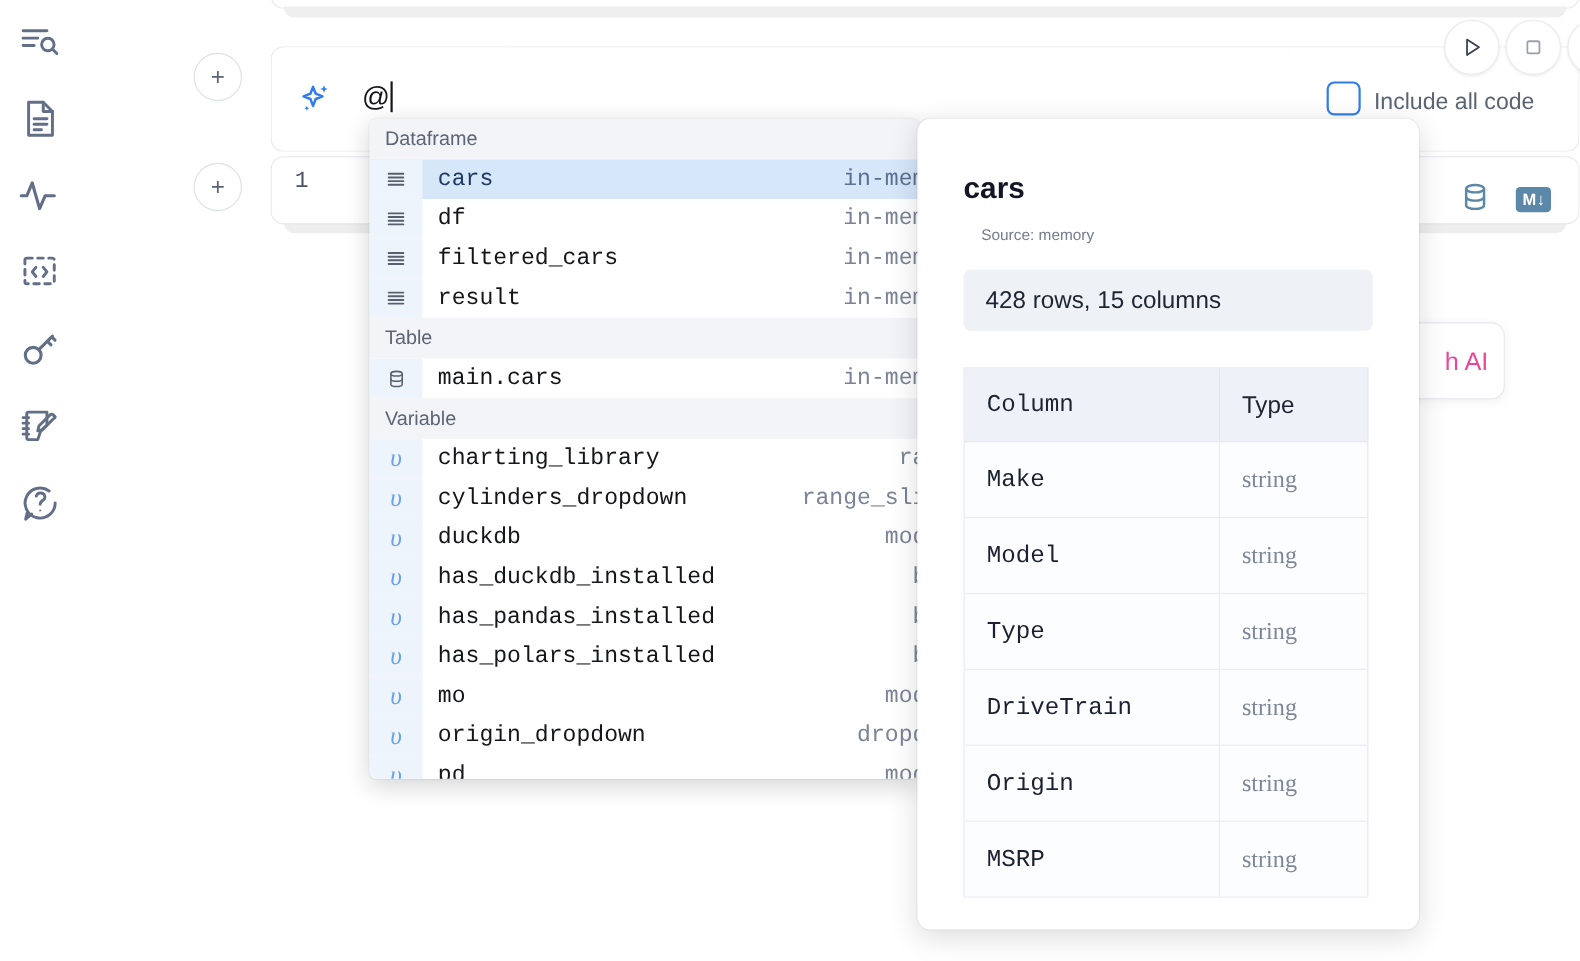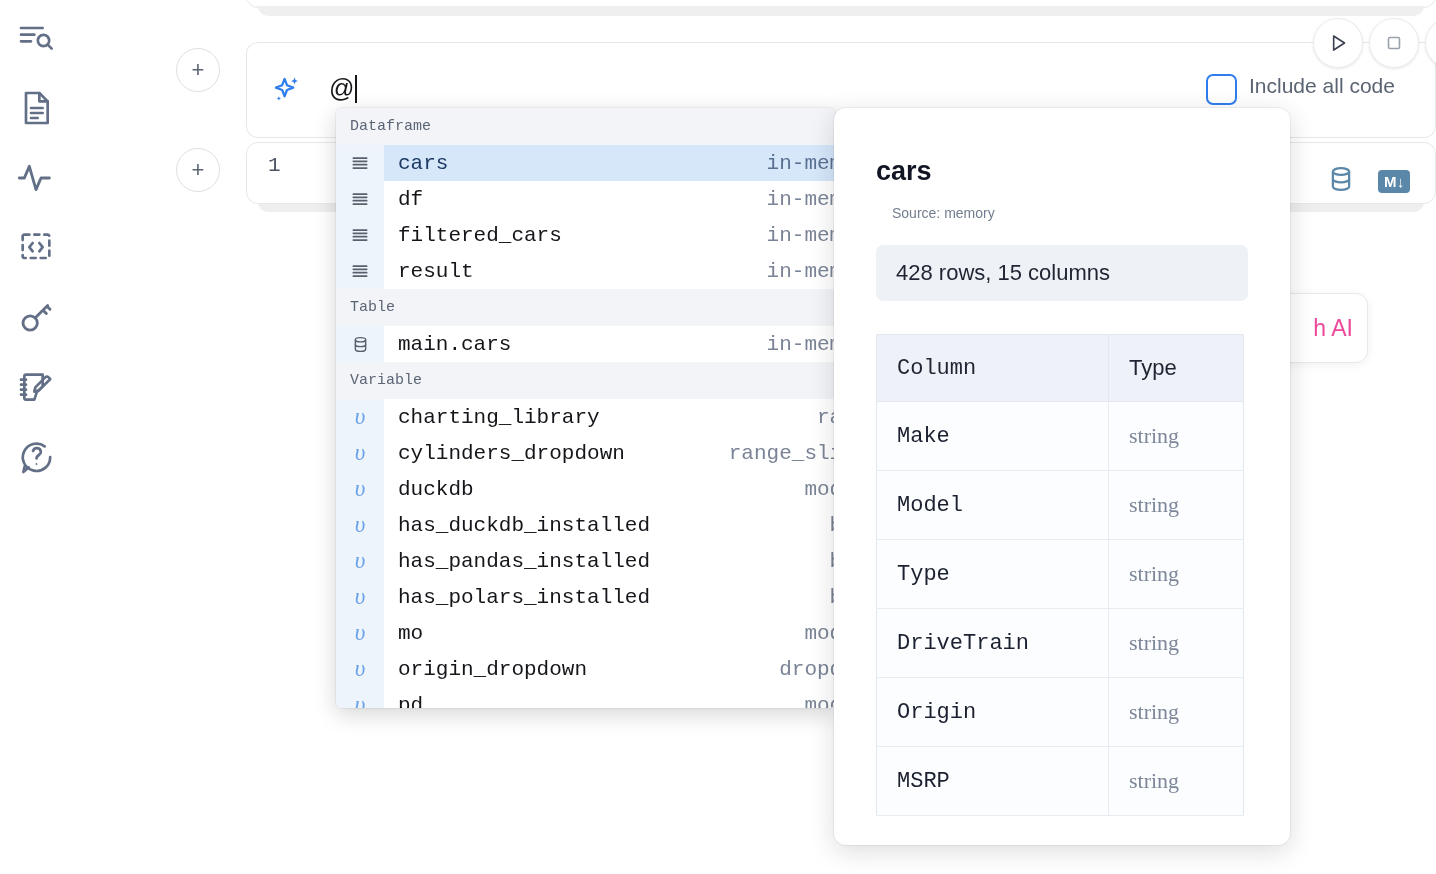--- a/index.html
+++ b/index.html
@@ -97,21 +97,21 @@
     position: absolute; left: 1171px; top: 42px;
     width: 265px; height: 96px;
     background: #ffffff;
     border: 1px solid #e6e8eb;
     border-left: none;
     border-radius: 0 12px 12px 0;
     z-index: 4;
   }
   .include-row {
     position: absolute; left: 35px; top: 31px;
-    display: flex; align-items: flex-start; gap: 12px;
+    display: flex; align-items: flex-end; gap: 12px;
   }
   .chk {
     width: 31px; height: 31px;
     border: 2px solid #2f7ded;
     border-radius: 7px;
     background: #fff;
     cursor: pointer;
   }
   .include-label {
     font-size: 21px; color: #5a6472;
@@ -196,22 +196,22 @@
     background: #ffffff;
     border-radius: 6px;
     box-shadow: 0 6px 22px rgba(20,22,26,.18), 0 0 0 1px rgba(20,22,26,.05);
     overflow: hidden;
     z-index: 20;
   }
   .ac-scroll { width: 560px; }
   .ac-group {
     background: #f2f4f7;
     color: #5c6575;
-    font-family: Liberation Mono, monospace;
-    font-size: 15px;
+    font-family: Liberation Sans, sans-serif;
+    font-size: 18px;
     padding: 6px 0 6px 14px;
     height: 37px;
     line-height: 25px;
   }
   .ac-item {
     display: flex; align-items: center;
     height: 36px;
     font-family: "Liberation Mono", monospace;
     font-size: 21px;
     cursor: pointer;

